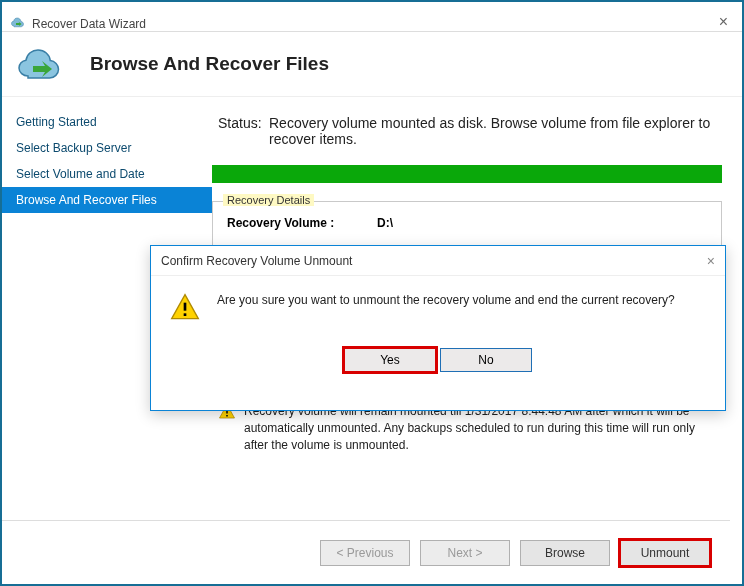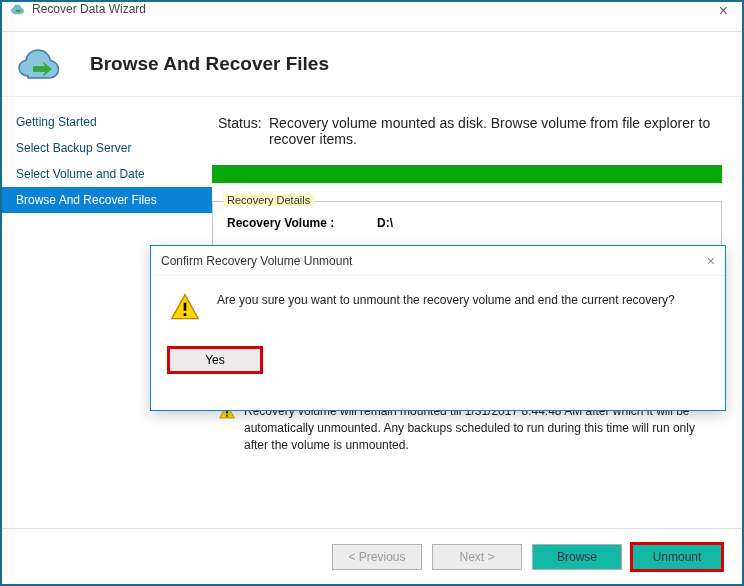--- a/index.html
+++ b/index.html
@@ -1,18 +1,18 @@
 <!DOCTYPE html>
 <html><head>
 <meta charset="utf-8">
 <style>
   * { box-sizing: border-box; margin: 0; padding: 0; font-family: "Segoe UI", Tahoma, sans-serif; }
   body { background: #fff; }
   .frame { width: 744px; height: 586px; border: 2px solid #166e95; position: relative; background: #fff; }
-  .titlebar { height: 30px; border-bottom: 1px solid #ddd; display: flex; align-items: flex-start; padding: 0 8px; font-size: 12px; color: #444; }
+  .titlebar { height: 30px; border-bottom: 1px solid #ddd; display: flex; align-items: flex-end; padding: 0 8px; font-size: 12px; color: #444; }
   .titlebar .logo { width: 16px; height: 16px; margin-right: 6px; }
   .titlebar .spacer { flex: 1; }
   .titlebar .close { font-size: 16px; color: #666; cursor: pointer; padding: 0 6px; }
   .header { height: 64px; display: flex; align-items: center; padding: 0 14px; }
   .header .biglogo { width: 50px; height: 40px; margin-right: 24px; }
   .header h1 { font-size: 19px; font-weight: 700; color: #222; }
   .body { display: flex; height: calc(100% - 30px - 64px - 56px); border-top: 1px solid #eee; }
   .sidebar { width: 210px; padding-top: 12px; }
   .sidebar .item { font-size: 12px; color: #0c4a6e; padding: 6px 14px; cursor: pointer; }
   .sidebar .item.active { background: #0a83d6; color: #fff; }
@@ -21,35 +21,35 @@
   .status-row .label { width: 60px; }
   .progress { height: 18px; background: #0aa80a; margin-bottom: 18px; }
   .groupbox { border: 1px solid #c9c9c9; position: relative; padding: 14px 14px 10px; font-size: 12px; margin-bottom: 12px; }
   .groupbox .legend { position: absolute; top: -8px; left: 10px; background: #fef9c3; padding: 0 4px; font-size: 11px; color: #333; }
   .details-row { display: flex; align-items: flex-end; font-size: 12px; }
   .details-row .k { font-weight: 700; width: 150px; }
   .details-row .v { font-weight: 700; }
   .tip-row { display: flex; font-size: 12px; color: #222; margin-top: 4px; }
   .tip-row .warn-ico { flex: 0 0 20px; margin-right: 6px; }
   .tip-row .txt { flex: 1; line-height: 1.4; }
-  .footer { position: absolute; left: 0; right: 0; bottom: 0; height: 56px; border-top: 1px solid #ddd; display: flex; align-items: center; justify-content: flex-end; padding: 0 20px; gap: 10px; }
-  .btn { min-width: 90px; height: 26px; font-size: 12px; border: 1px solid #b0b0b0; background: #14b8a6; color: #333; cursor: pointer; }
+  .footer { position: absolute; left: 0; right: 12px; bottom: 0; height: 64px; border-top: 1px solid #ddd; display: flex; align-items: center; justify-content: flex-end; padding: 0 20px; gap: 10px; }
+  .btn { min-width: 90px; height: 26px; font-size: 12px; border: 1px solid #b0b0b0; background: #e5e5e5; color: #333; cursor: pointer; }
   .btn:disabled { color: #9a9a9a; background: #ececec; cursor: default; }
   .btn.highlight { outline: 3px solid #d80000; outline-offset: -1px; }
   
   .cloud-small svg, .cloud-big svg { display: block; }
   
   .dialog { position: absolute; left: 148px; top: 243px; width: 576px; height: 166px; background: #fff; border: 1px solid #0a83d6; box-shadow: 0 4px 14px rgba(0,0,0,0.2); }
   .dialog .dlg-title { height: 30px; display: flex; align-items: center; padding: 0 10px; font-size: 12px; color: #333; border-bottom: 1px solid #eee; }
   .dialog .dlg-title .spacer { flex: 1; }
   .dialog .dlg-title .x { color: #888; font-size: 14px; cursor: pointer; }
   .dialog .dlg-body { display: flex; padding: 16px 18px 10px; }
   .dialog .dlg-body .warn-ico { width: 36px; flex: 0 0 36px; margin-right: 12px; }
   .dialog .dlg-body .msg { font-size: 12px; color: #222; line-height: 1.4; }
-  .dialog .dlg-buttons { display: flex; justify-content: flex-start; gap: 4px; padding: 10px 18px 14px; }
+  .dialog .dlg-buttons { display: flex; justify-content: center; gap: 4px; padding: 10px 18px 14px; }
   .dlg-btn { width: 92px; height: 24px; font-size: 12px; background: #eceaea; border: 1px solid #8aa7c4; cursor: pointer; }
   .dlg-btn.yes { outline: 3px solid #d80000; outline-offset: -1px; }
   .dlg-btn.no { border: 1px solid #1f6fb5; }
   .truncated { color: #222; }
 </style>
 </head>
 <body>
 
 <div class="frame">
 
@@ -132,16 +132,17 @@
         <svg width="32" height="32" viewBox="0 0 24 24">
           <path d="M12 2 L22 20 H2 Z" fill="#ffd200" stroke="#b08a00" stroke-width="1"></path>
           <rect x="11" y="8" width="2" height="6" fill="#000"></rect>
           <rect x="11" y="16" width="2" height="2" fill="#000"></rect>
         </svg>
       </span>
       <div class="msg">Are you sure you want to unmount the recovery volume and end the current recovery?</div>
     </div>
     <div class="dlg-buttons">
       <button class="dlg-btn yes">Yes</button>
+      <button class="dlg-btn no">No</button>
     </div>
   </div>
 
 </div>
 
 </body></html>

